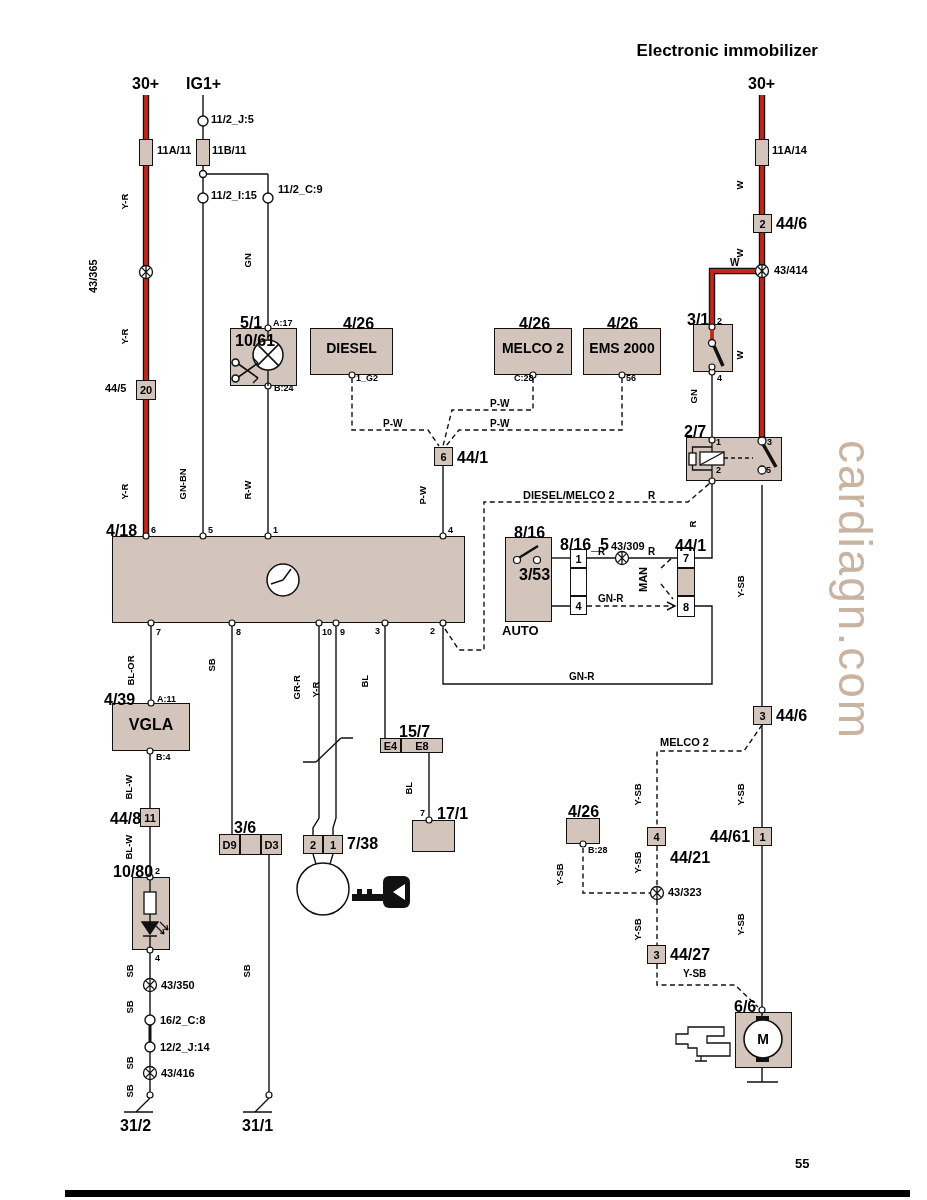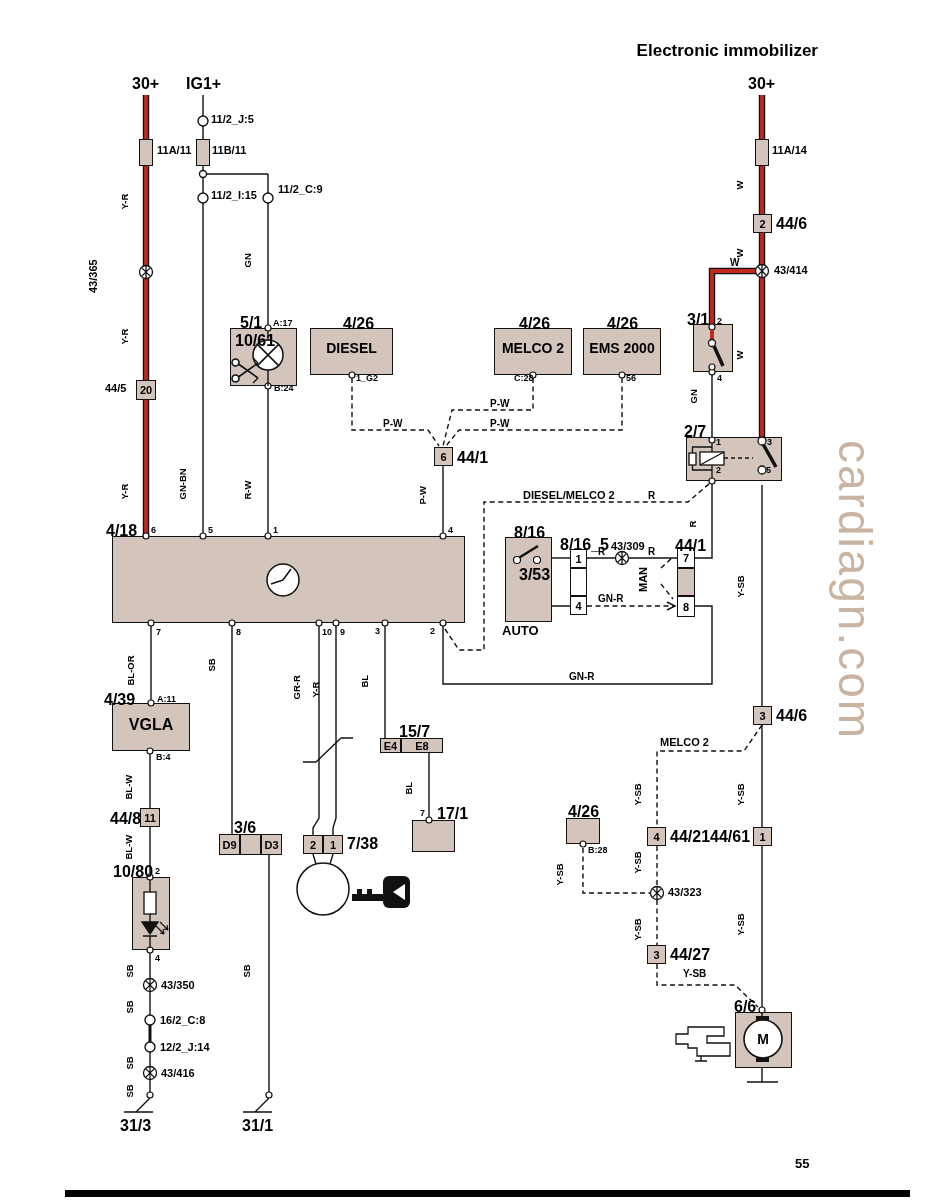--- a/index.html
+++ b/index.html
@@ -329,21 +329,21 @@
   <div class="lb s9" style="left:155px;top:867px">2</div>
   <div class="lb s9" style="left:155px;top:954px">4</div>
   <div class="lb rot" style="left:134px;top:968px">SB</div>
   <div class="lb" style="left:161px;top:980px">43/350</div>
   <div class="lb rot" style="left:134px;top:1004px">SB</div>
   <div class="lb" style="left:160px;top:1015px">16/2_C:8</div>
   <div class="lb" style="left:160px;top:1042px">12/2_J:14</div>
   <div class="lb rot" style="left:134px;top:1060px">SB</div>
   <div class="lb" style="left:161px;top:1068px">43/416</div>
   <div class="lb rot" style="left:134px;top:1088px">SB</div>
-  <div class="lb s12" style="left:120px;top:1118px">31/3</div>
+  <div class="lb s12" style="left:120px;top:1118px">31/2</div>
   <div class="lb rot" style="left:251px;top:968px">SB</div>
   <div class="lb s12" style="left:242px;top:1118px">31/1</div>
 
   <div class="lb s12" style="left:234px;top:820px">3/6</div>
   <div class="lb s12" style="left:347px;top:836px">7/38</div>
   <div class="lb s12" style="left:399px;top:724px">15/7</div>
   <div class="lb rot" style="left:413px;top:785px">BL</div>
   <div class="lb s12" style="left:437px;top:806px">17/1</div>
   <div class="lb s9" style="left:420px;top:809px">7</div>
 
@@ -376,21 +376,21 @@
   <div class="lb s12" style="left:776px;top:216px">44/6</div>
   <div class="lb rot" style="left:744px;top:248px">W</div>
   <div class="lb" style="left:774px;top:265px">43/414</div>
   <div class="lb s10" style="left:730px;top:258px">W</div>
   <div class="lb rot" style="left:744px;top:350px">W</div>
   <div class="lb rot" style="left:745px;top:588px">Y-SB</div>
   <div class="lb s12" style="left:776px;top:708px">44/6</div>
   <div class="lb s11" style="left:660px;top:737px">MELCO 2</div>
   <div class="lb rot" style="left:745px;top:796px">Y-SB</div>
   <div class="lb rot" style="left:642px;top:796px">Y-SB</div>
-  <div class="lb s12" style="left:670px;top:829px">44/21</div>
+  <div class="lb s12" style="left:670px;top:850px">44/21</div>
   <div class="lb s12" style="left:710px;top:829px">44/61</div>
   <div class="lb s12" style="left:568px;top:804px">4/26</div>
   <div class="lb s9" style="left:588px;top:846px">B:28</div>
   <div class="lb rot" style="left:564px;top:876px">Y-SB</div>
   <div class="lb rot" style="left:642px;top:864px">Y-SB</div>
   <div class="lb" style="left:668px;top:887px">43/323</div>
   <div class="lb rot" style="left:642px;top:931px">Y-SB</div>
   <div class="lb s12" style="left:670px;top:947px">44/27</div>
   <div class="lb s10" style="left:683px;top:969px">Y-SB</div>
   <div class="lb rot" style="left:745px;top:926px">Y-SB</div>

